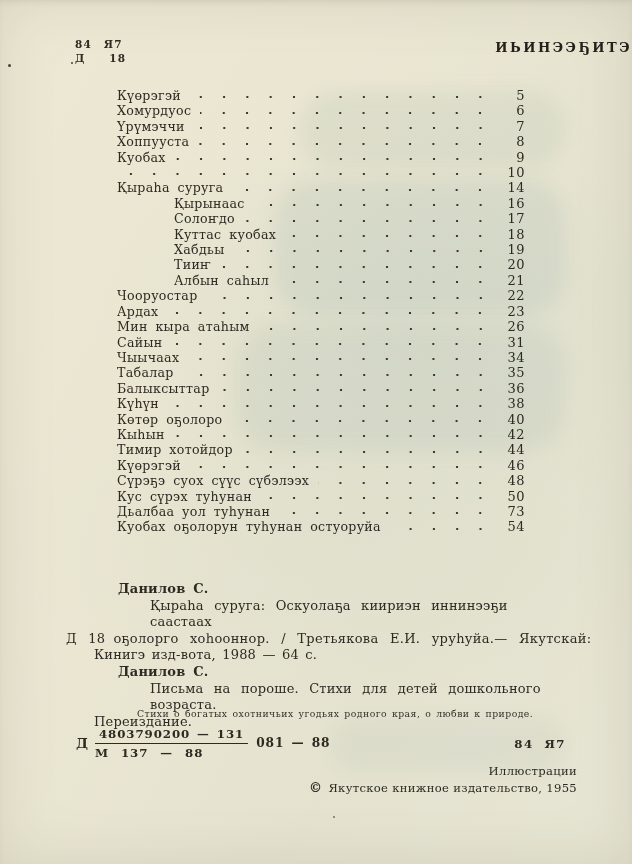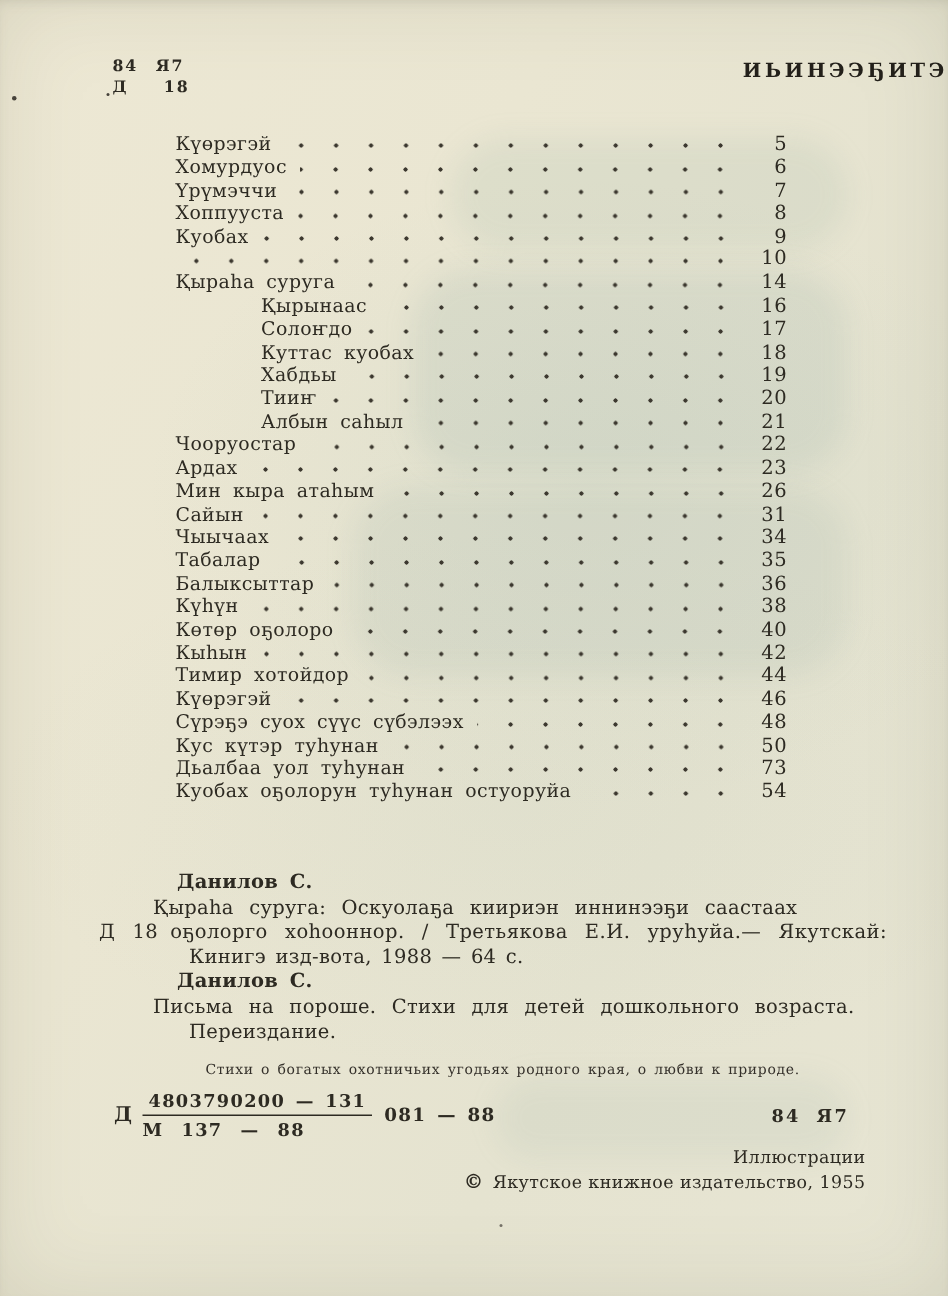--- a/index.html
+++ b/index.html
@@ -51,23 +51,23 @@
   .toc-leader {
     flex: 1; align-self: stretch;
     background-image: radial-gradient(circle, #3c382f 1.25px, rgba(0,0,0,0) 1.55px);
     background-size: 23.3px 6px; background-repeat: repeat-x;
     background-position: right 3px bottom 3px;
   }
   .toc-page { width: 30px; text-align: right; white-space: nowrap; font-size: 13px; letter-spacing: 0.5px; }
 
   .biblio { position: absolute; top: 581px; left: 66px; width: 505px; font-size: 13px; line-height: 16.6px; letter-spacing: 0.2px; }
   .biblio .author { margin-left: 52px; font-weight: bold; word-spacing: 3px; }
-  .biblio .ind1 { margin-left: 36px; word-spacing: 6px; }
+  .biblio .ind1 { margin-left: 84px; word-spacing: 6px; }
   .biblio .hang { margin-left: 0; word-spacing: 7px; letter-spacing: 0.3px; white-space: nowrap; }
-  .biblio .ind0 { margin-left: 60px; word-spacing: 2px; }
+  .biblio .ind0 { margin-left: 28px; word-spacing: 2px; }
   .biblio .hang .code { margin-right: 8px; }
 
   .annotation {
     position: absolute; top: 708px; left: 137px;
     font-size: 9.3px; letter-spacing: 0.45px; word-spacing: 1.5px; color: #34302a;
   }
 
   .catalog {
     position: absolute; top: 724px; left: 76px; right: 66px; height: 38px;
     display: flex; justify-content: space-between; align-items: center;
@@ -226,21 +226,21 @@
       <span class="toc-label">Күөрэгэй</span>
       <span class="toc-leader"></span>
       <span class="toc-page">46</span>
     </div>
       <div class="toc-row">
       <span class="toc-label">Сүрэҕэ суох сүүс сүбэлээх</span>
       <span class="toc-leader"></span>
       <span class="toc-page">48</span>
     </div>
       <div class="toc-row">
-      <span class="toc-label">Кус күтэр туһунан</span>
+      <span class="toc-label">Кус сүрэх туһунан</span>
       <span class="toc-leader"></span>
       <span class="toc-page">50</span>
     </div>
       <div class="toc-row">
       <span class="toc-label">Дьалбаа уол туһунан</span>
       <span class="toc-leader"></span>
       <span class="toc-page">73</span>
     </div>
       <div class="toc-row">
       <span class="toc-label">Куобах оҕолорун туһунан остуоруйа</span>

